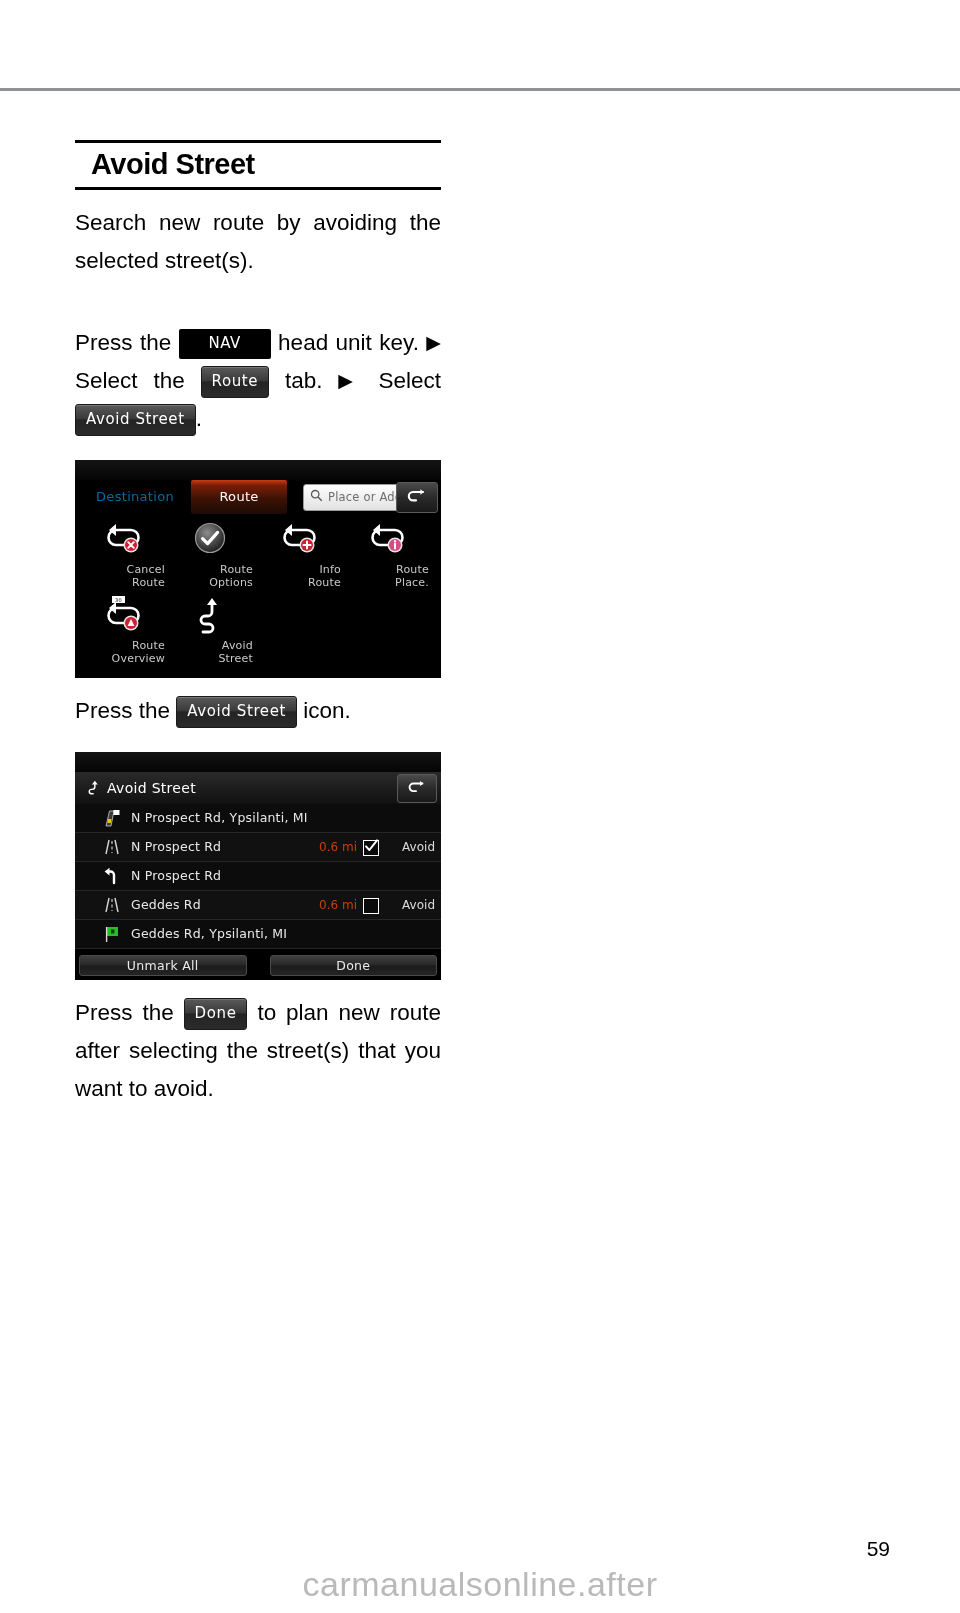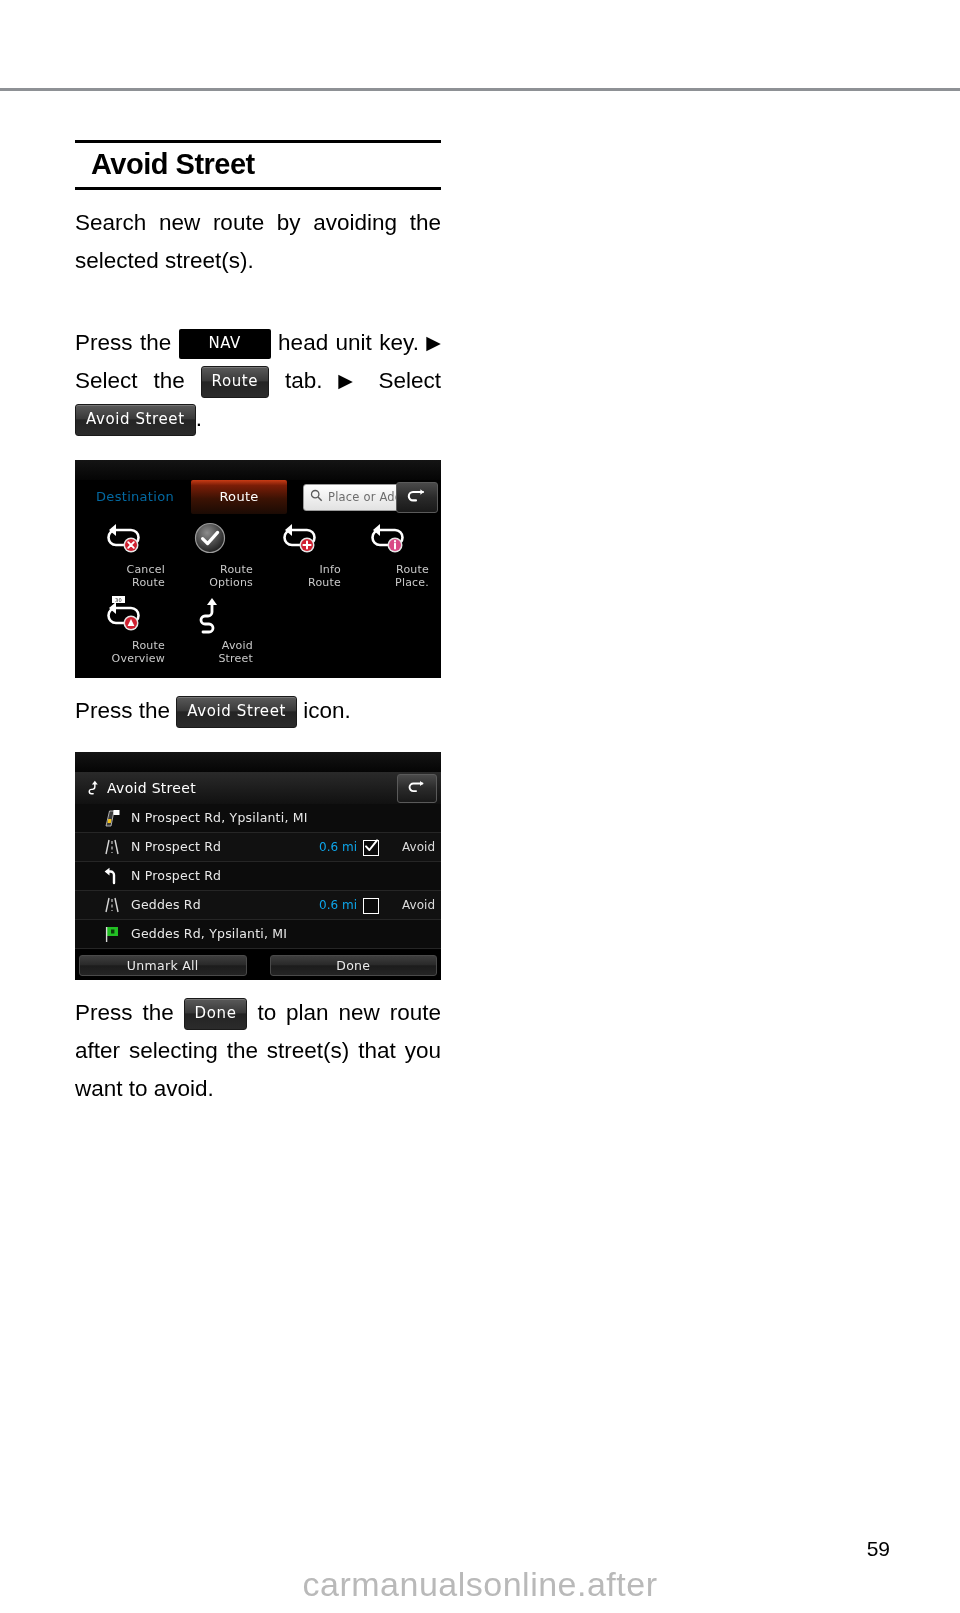--- a/index.html
+++ b/index.html
@@ -215,21 +215,21 @@
     width: 22px; height: 20px;
     display: flex; align-items: center; justify-content: center;
   }
   .av-row .rname {
     position: absolute; left: 56px; top: 0;
     line-height: 28px; color: #e8e8e8; font-size: 12.5px;
     letter-spacing: 0.2px;
   }
   .av-row .rdist {
     position: absolute; right: 84px; top: 0;
-    line-height: 28px; color: #0ea5e9; font-size: 12px;
+    line-height: 28px; color: #c2410c; font-size: 12px;
   }
   .av-row .rcheck {
     position: absolute; right: 62px; top: 7px;
     width: 14px; height: 14px;
     border: 1.5px solid #ffffff;
     background: #0b0b0b;
   }
   .av-row .rcheck svg { position: absolute; left: -1px; top: -3px; }
   .av-row .rlabel {
     position: absolute; right: 6px; top: 0;

